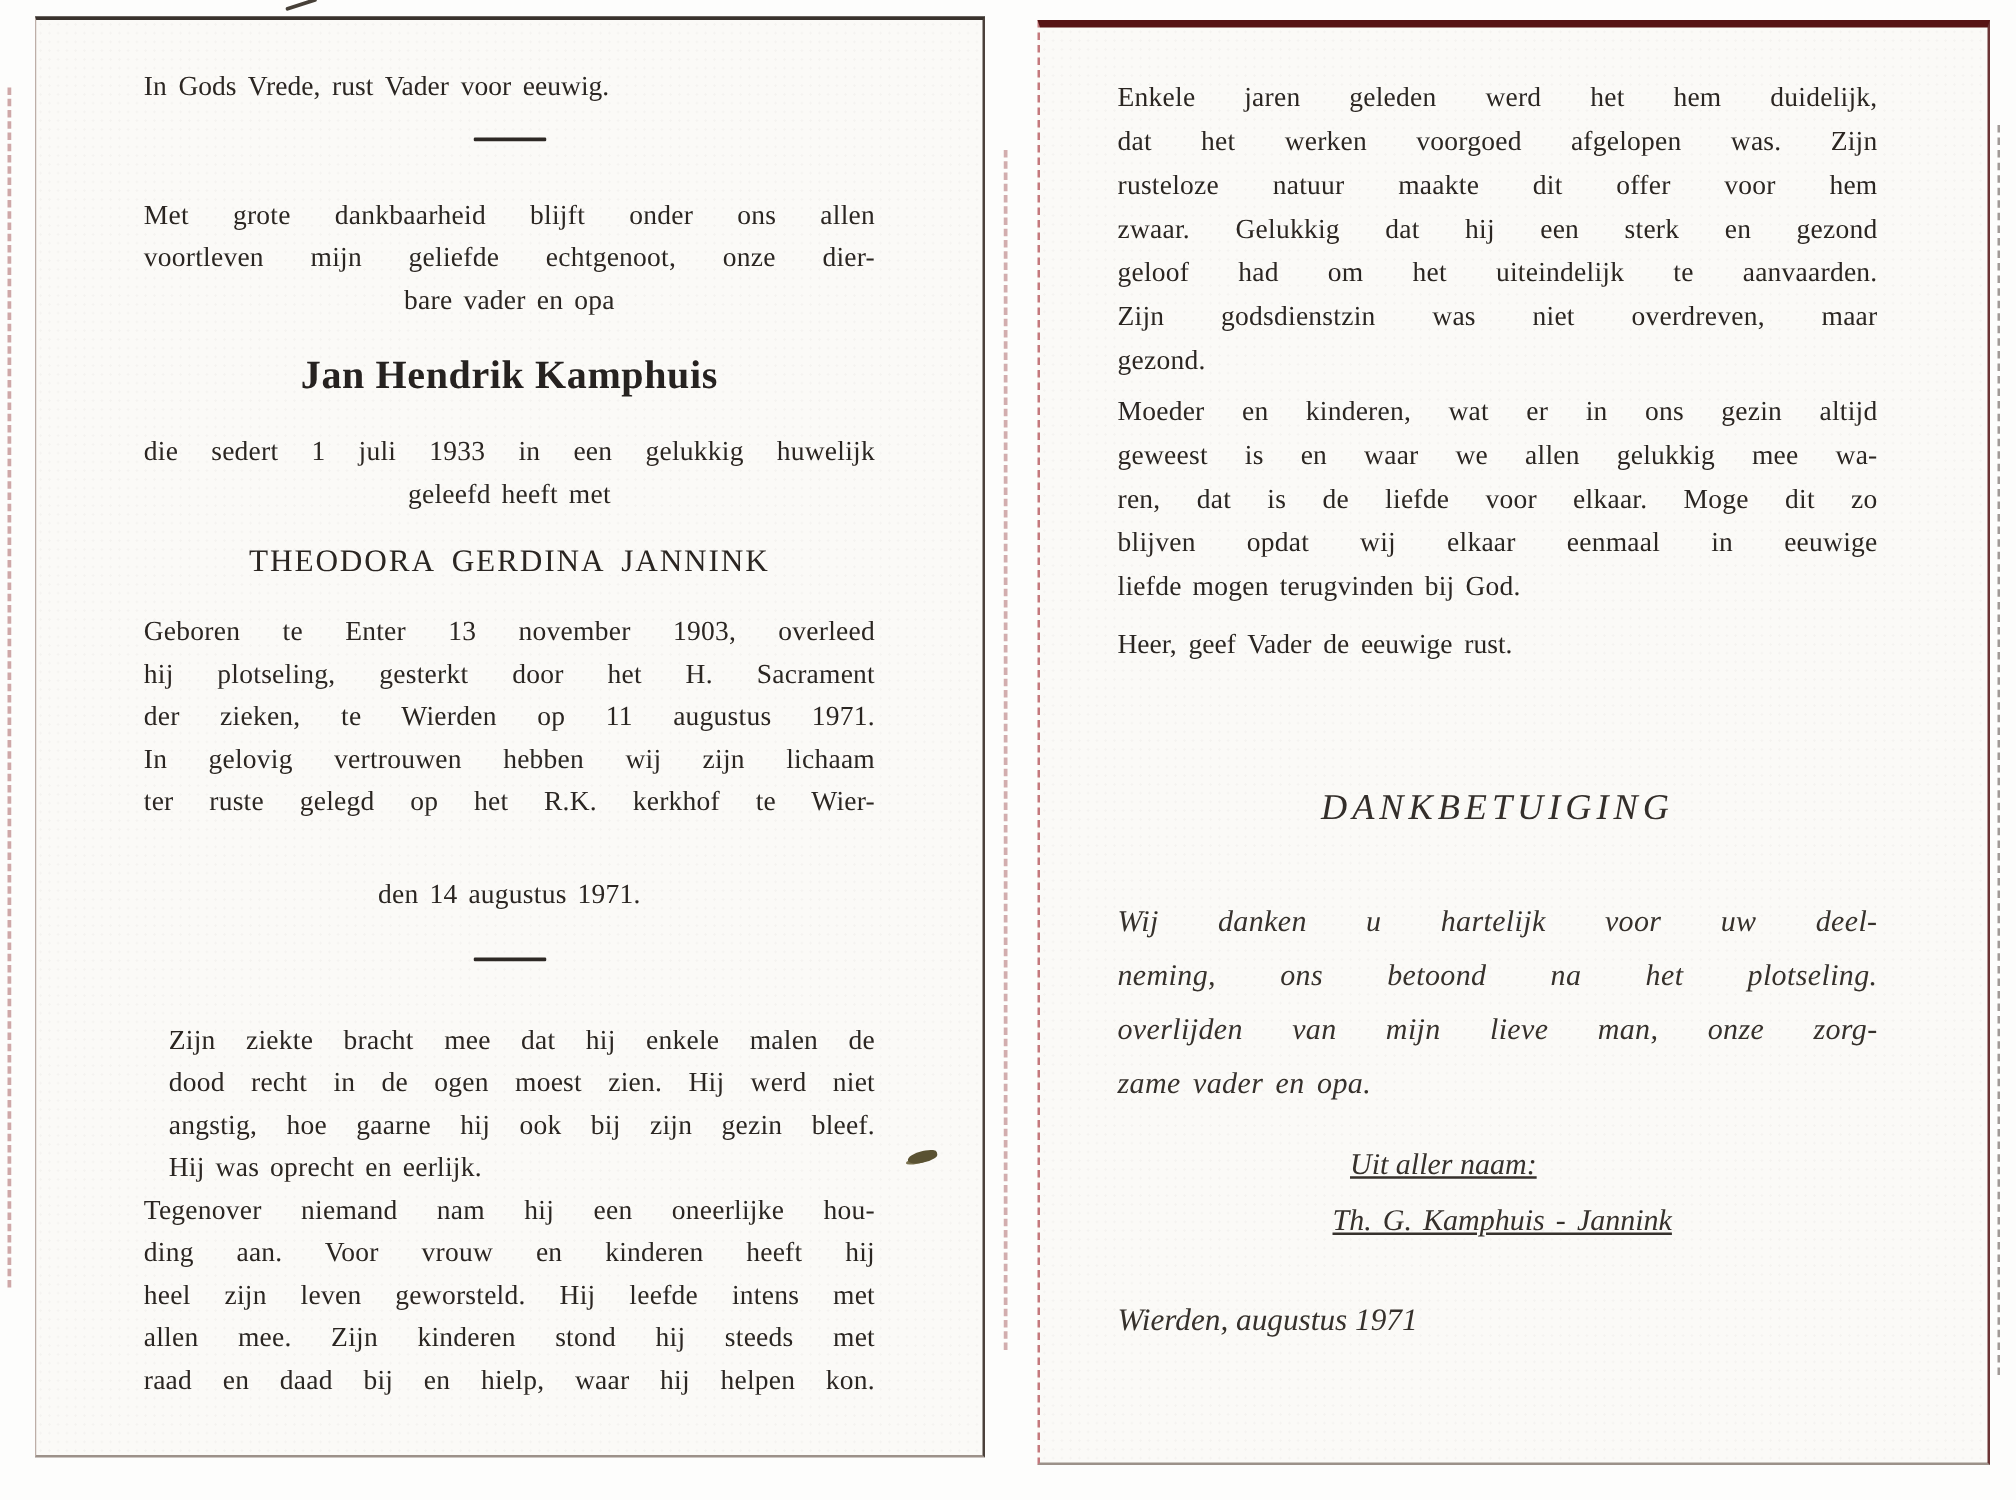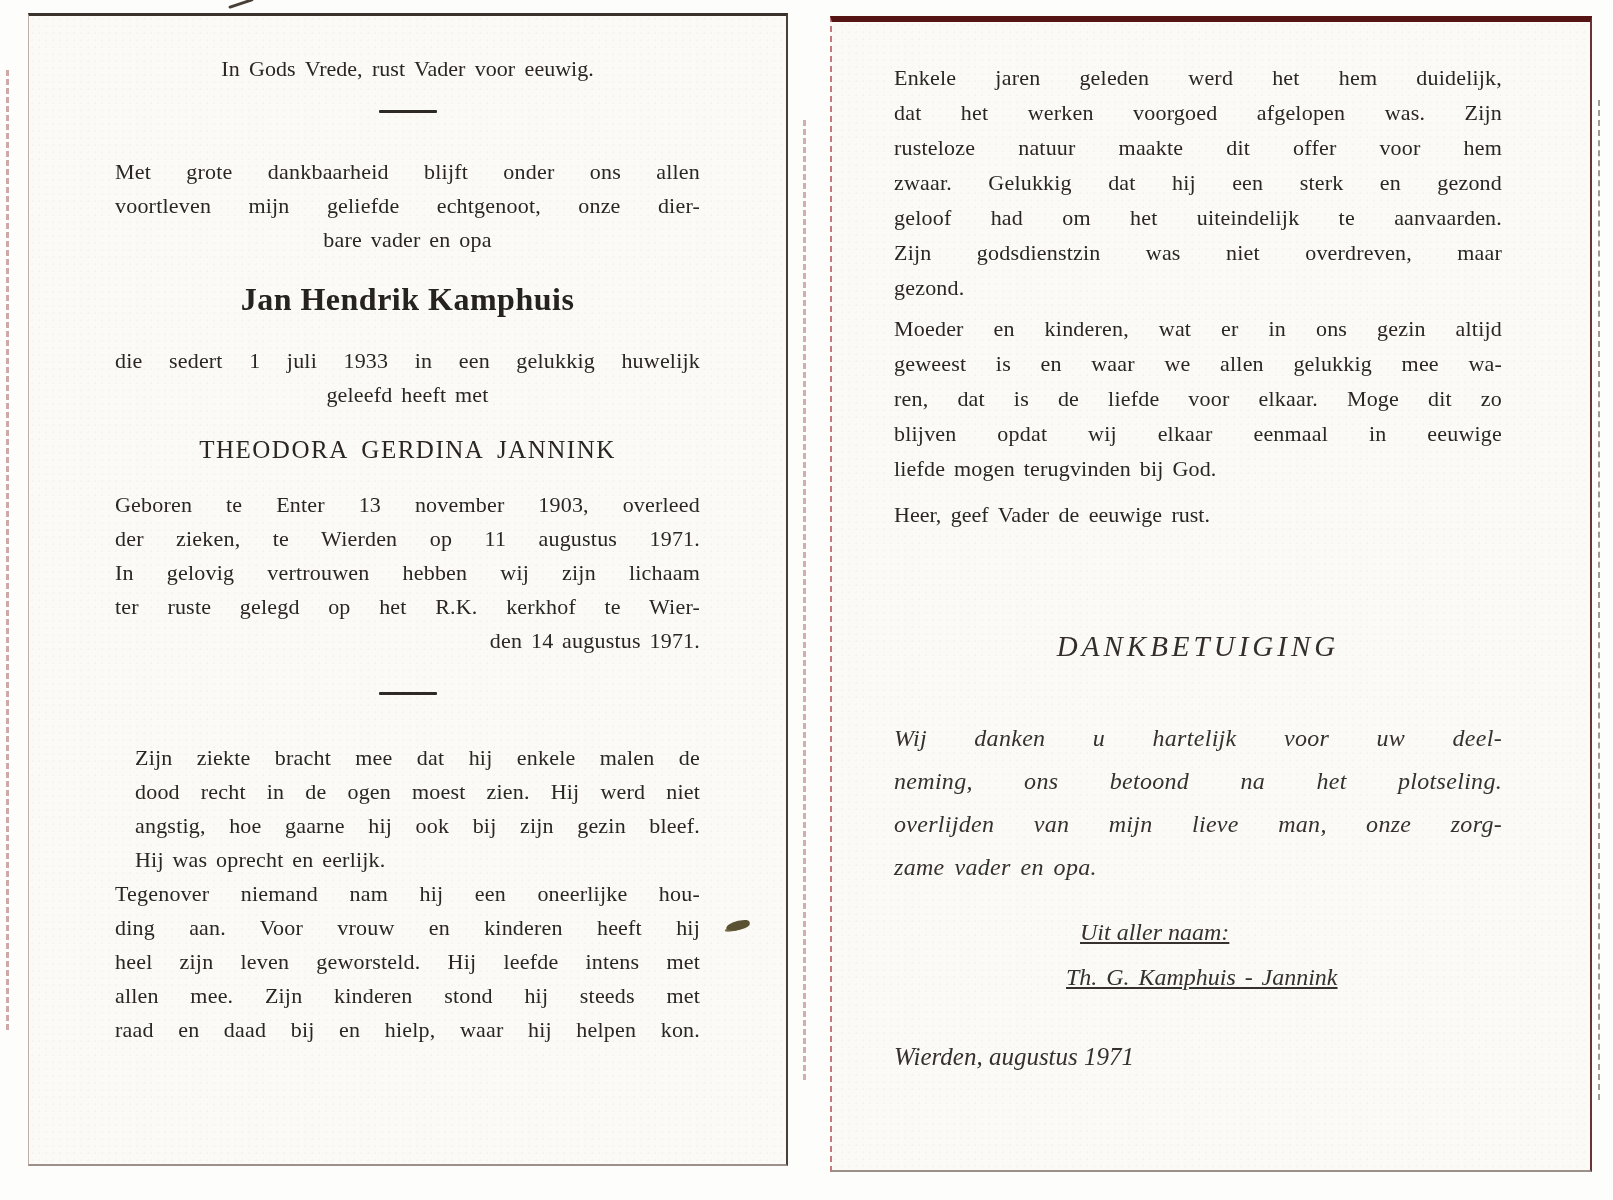--- a/index.html
+++ b/index.html
@@ -59,21 +59,21 @@
     position: absolute; left: 228px; top: 2px; width: 26px; height: 3px;
     background: #474038; transform: rotate(-18deg); border-radius: 2px;
   }
 
   
   .body-text { font-size: 22px; line-height: 34px; letter-spacing: 0.2px; word-spacing: 0.14em; }
   .page-right .body-text { line-height: 35px; }
   .tline { text-align: left; }
   .tline.just { text-align: justify; text-align-last: justify; }
 
-  .opening-line { text-align: center; font-size: 22px; word-spacing: 0.18em; }
+  .opening-line { text-align: left; font-size: 22px; word-spacing: 0.18em; }
   .divider {
     width: 58px; height: 3px; background: #2e2925;
     margin: 28px auto 0 auto; border-radius: 1px;
   }
   .mt-intro    { margin-top: 42px; }
   .name-heading {
     margin-top: 24px; text-align: center;
     font-size: 32px; font-weight: bold; letter-spacing: 0.5px;
     color: #262220;
   }
@@ -140,24 +140,25 @@
 
     <div class="body-text mt-marriage">
         <div class="tline just">die sedert 1 juli 1933 in een gelukkig huwelijk</div>
         <div class="tline" style="text-align: center;">geleefd heeft met</div>
       </div>
 
     <div class="spouse-name">THEODORA GERDINA JANNINK</div>
 
     <div class="body-text mt-lifedates">
         <div class="tline just">Geboren te Enter 13 november 1903, overleed</div>
+        <div class="tline just">hij plotseling, gesterkt door het H. Sacrament</div>
         <div class="tline just">der zieken, te Wierden op 11 augustus 1971.</div>
         <div class="tline just">In gelovig vertrouwen hebben wij zijn lichaam</div>
         <div class="tline just">ter ruste gelegd op het R.K. kerkhof te Wier-</div>
-        <div class="tline" style="text-align: right;">den 14 augustus 1971.</div>
+        <div class="tline" style="text-align: center; margin-top: 40px;">den 14 augustus 1971.</div>
       </div>
 
     <div class="divider divider-2"></div>
 
     <div class="body-text mt-illness">
         <div class="tline just">Zijn ziekte bracht mee dat hij enkele malen de</div>
         <div class="tline just">dood recht in de ogen moest zien. Hij werd niet</div>
         <div class="tline just">angstig, hoe gaarne hij ook bij zijn gezin bleef.</div>
         <div class="tline" style="text-align: left;">Hij was oprecht en eerlijk.</div>
       </div>

